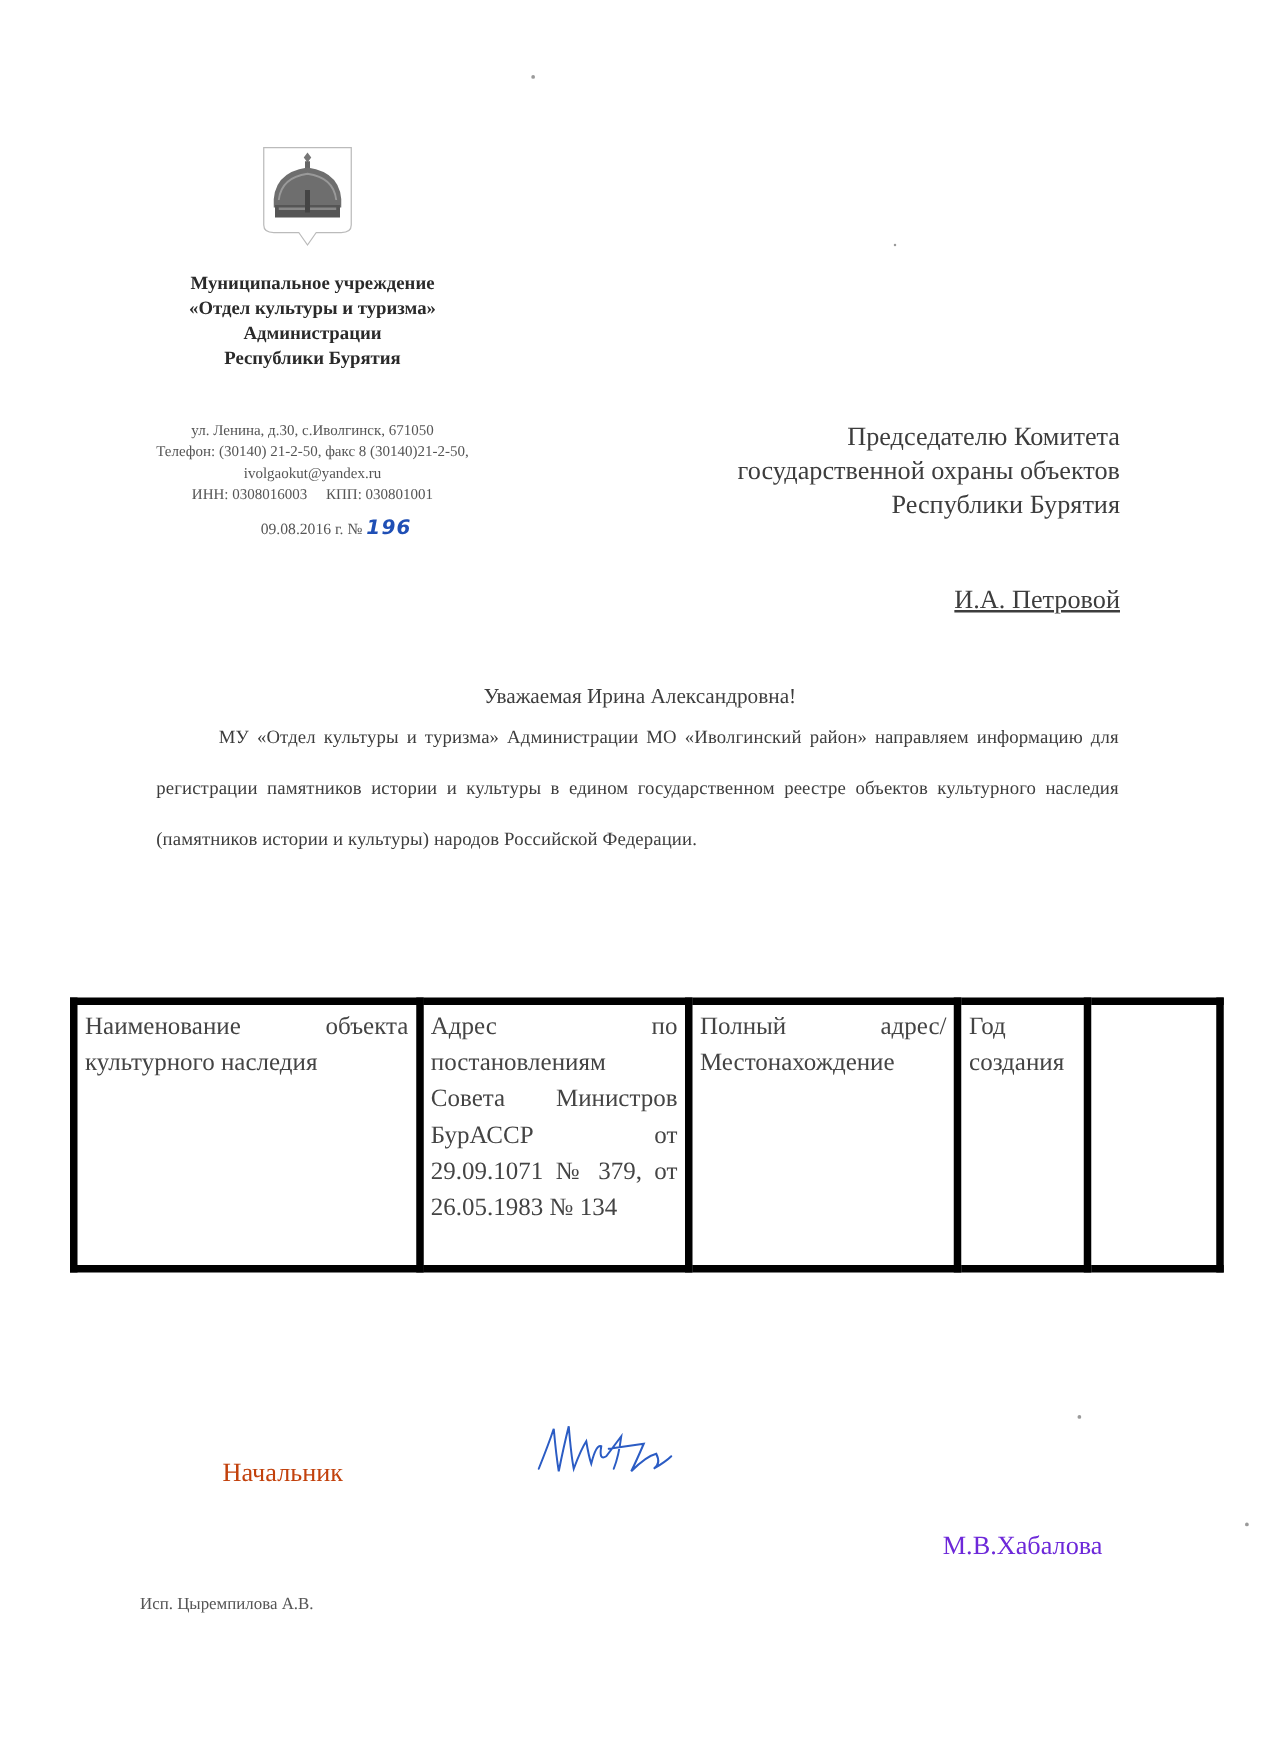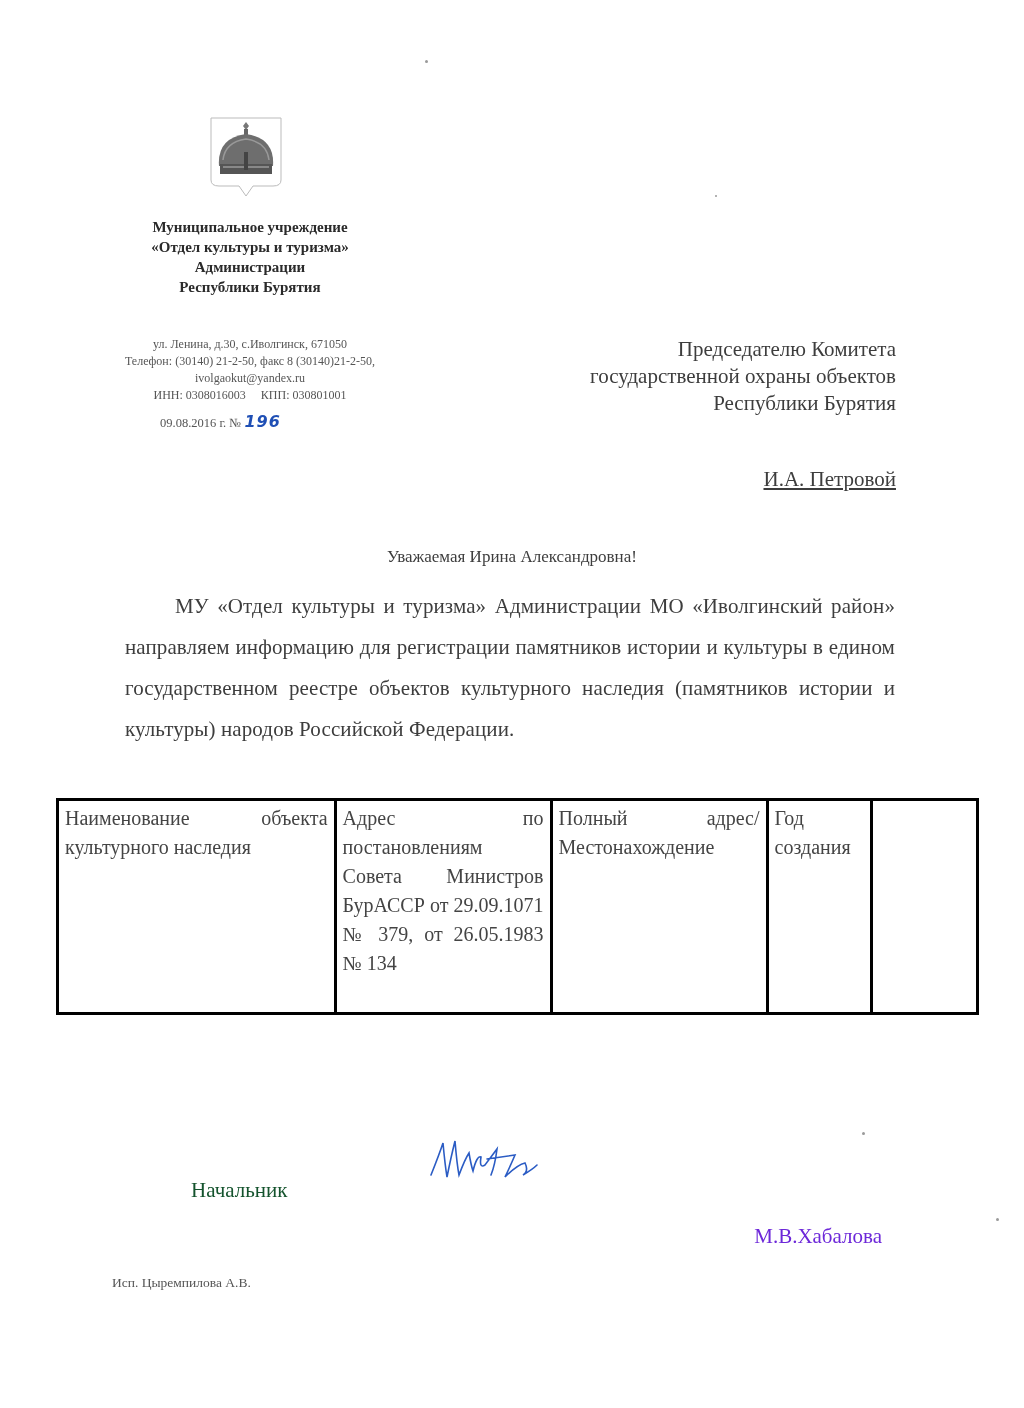--- a/index.html
+++ b/index.html
@@ -11,48 +11,48 @@
   }
   .abs { position: absolute; }
 
   
   .emblem { left: 207px; top: 116px; width: 78px; height: 82px; }
 
   
   .sender { left: 90px; top: 217px; width: 320px; text-align: center; }
   .sender .org-line { font-weight: bold; font-size: 15px; line-height: 20px; color: #2a2a2a; }
   .contacts { left: 90px; top: 336px; width: 320px; text-align: center; font-size: 12px; line-height: 17px; color: #555; }
-  .outdate { left: 160px; top: 412px; width: 250px; text-align: left; font-size: 12.5px; color: #555; }
+  .outdate { left: 144px; top: 412px; width: 250px; text-align: center; font-size: 12.5px; color: #555; }
   .outnum { color: #1f4fb5; font-family: "DejaVu Sans", sans-serif; font-style: italic; font-weight: bold; font-size: 16px; letter-spacing: 1px; }
 
   
   .addressee { right: 128px; top: 336px; text-align: right; font-size: 21px; line-height: 27px; color: #3d3d3d; margin-left: 20px; }
   .addressee-name { right: 128px; top: 467px; text-align: right; font-size: 21px; color: #3d3d3d; text-decoration: underline; }
 
   
   .salutation { left: 0; width: 1024px; top: 547px; text-align: center; font-size: 17px; color: #3d3d3d; }
   .body-text {
-    left: 125px; width: 770px; top: 586px; font-size: 21px; line-height: 41px;
+    left: 125px; width: 770px; top: 570px; font-size: 15px; line-height: 41px;
     text-align: justify; text-indent: 50px; color: #3d3d3d; letter-spacing: 0.1px;
   }
 
   
   .reg-table {
     left: 56px; top: 798px; width: 923px; border-collapse: collapse; table-layout: fixed;
     font-size: 20px; color: #444;
   }
   .reg-table td {
-    border: 3px solid #000000; vertical-align: top; padding: 3px 6px 2px 6px; line-height: 29px;
+    border: 6px solid #000000; vertical-align: top; padding: 3px 6px 2px 6px; line-height: 29px;
     text-align: justify; text-align-last: left;
   }
   .reg-table tr.data-row td { font-size: 16px; line-height: 21px; padding-top: 4px; }
   .col1 { width: 248px; } .col2 { width: 193px; } .col3 { width: 193px; } .col4 { width: 93px; } .col5 { width: 95px; }
 
   
-  .sig-title { left: 191px; top: 1166px; font-size: 21px; color: #14532d; margin-top: 12px; }
+  .sig-title { left: 178px; top: 1166px; font-size: 21px; color: #c2410c; }
   .sig-mark { left: 425px; top: 1135px; width: 120px; height: 50px; }
   .sig-name { right: 142px; top: 1224px; font-size: 21px; color: #6d28d9; }
 
   .executor { left: 112px; top: 1275px; font-size: 13.5px; color: #555; }
 
   
   .speck { width: 3px; height: 3px; background: #9a9a9a; border-radius: 50%; }
 </style>
 </head>
 <body>

